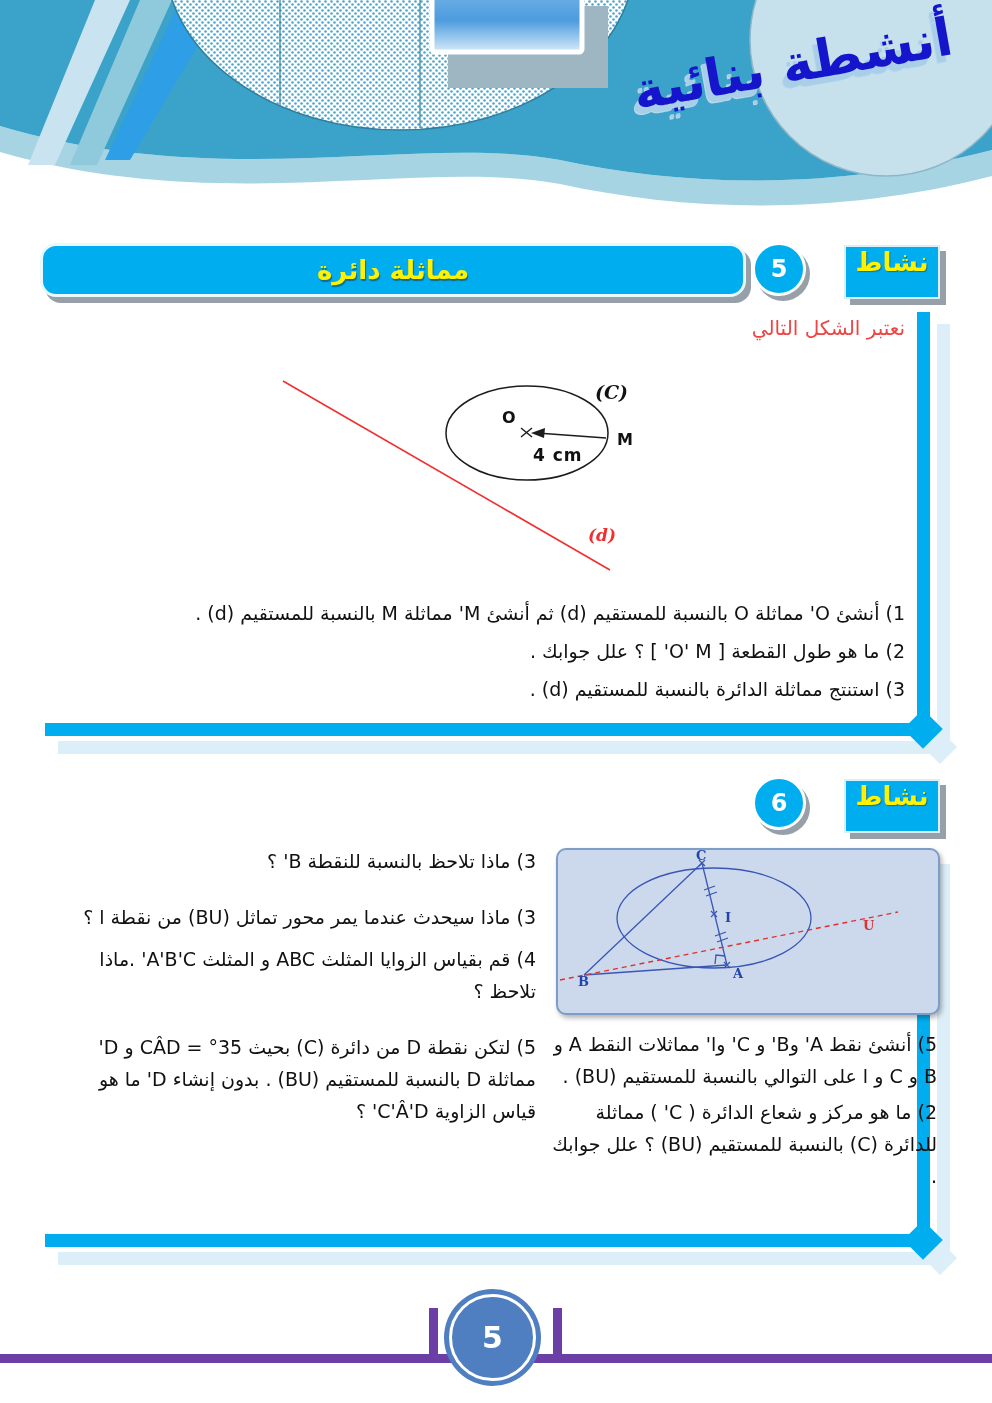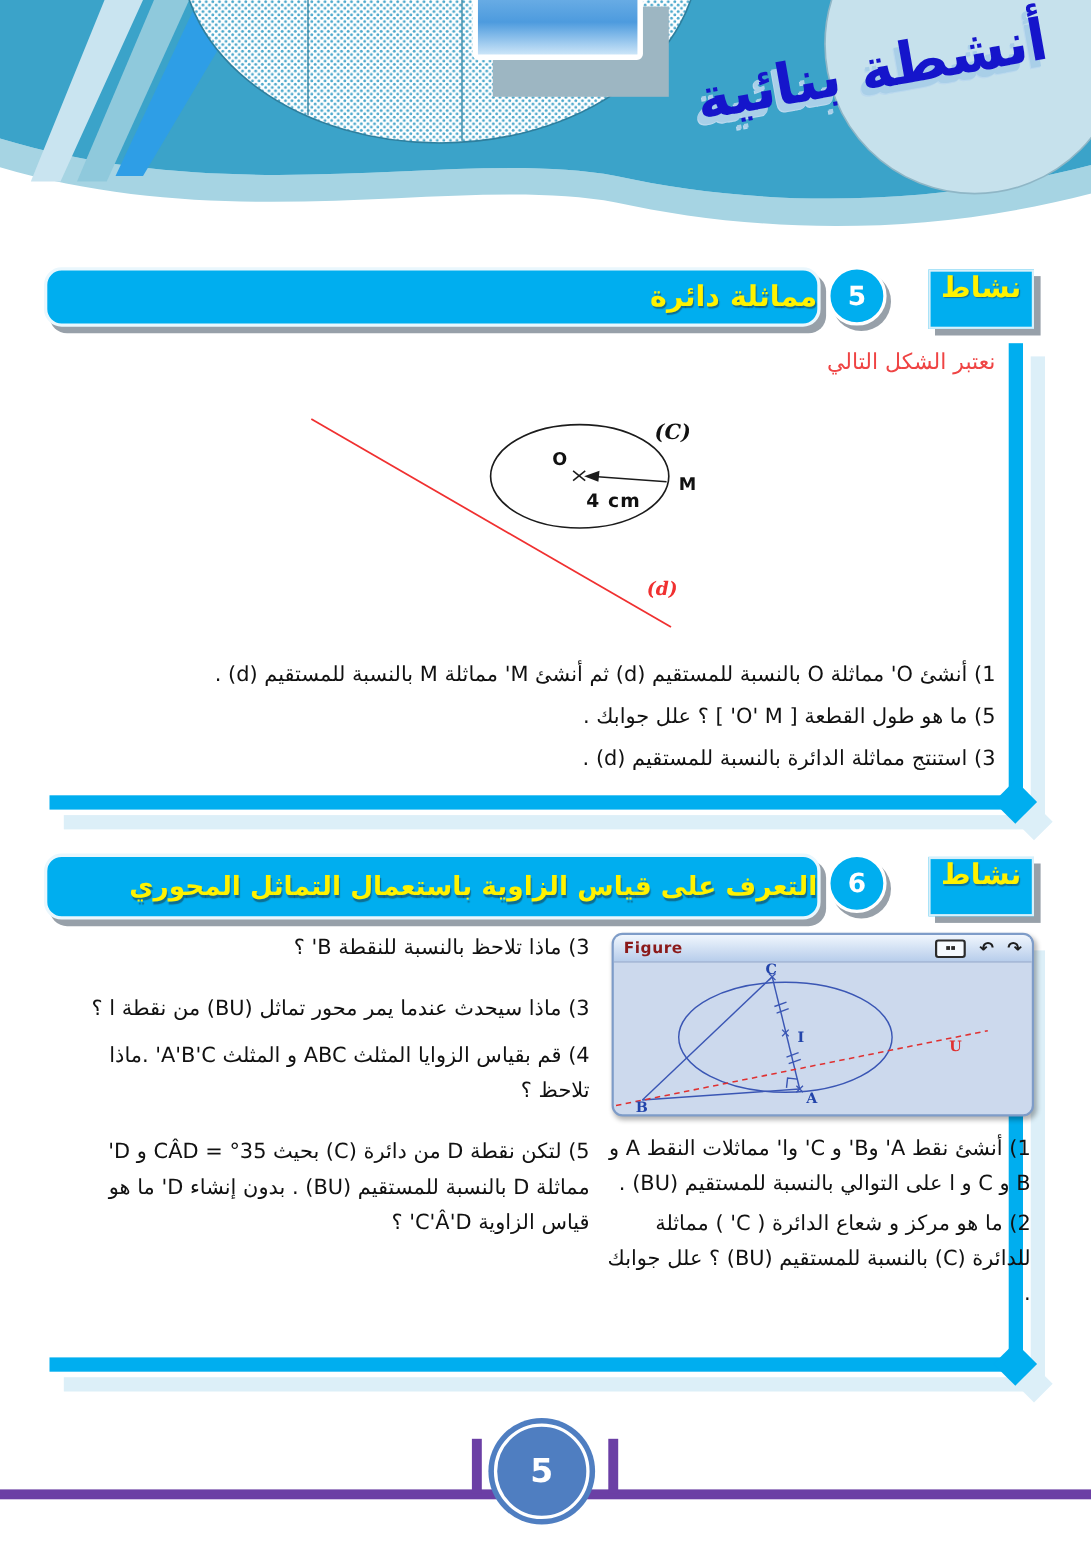--- a/index.html
+++ b/index.html
@@ -7,21 +7,21 @@
         font-family:"DejaVu Sans",sans-serif;}
   .abs{position:absolute;}
 
   
   .callig{position:absolute;right:38px;top:34px;transform:rotate(-10deg);
           color:#1515CB;font-weight:bold;font-size:52px;white-space:nowrap;
           text-shadow:-5px 6px 0 #A9CFE8, -6px 7px 0 #BBD9EE;}
 
   
   .title-bar{background:#00AEEF;border-radius:16px;border:3px solid #EAF7FD;
-             box-shadow:5px 6px 0 #97A0A9;display:flex;align-items:center;justify-content:flex-end;}
+             box-shadow:5px 6px 0 #97A0A9;display:flex;align-items:center;justify-content:center;}
   .title-text{color:#FFF200;font-weight:bold;font-size:26px;text-shadow:1px 2px 1px rgba(30,30,30,.45);}
   .num-circle{background:#00AEEF;border:3px solid #fff;border-radius:50%;
               box-shadow:4px 5px 0 #97A0A9;display:flex;align-items:center;justify-content:center;
               color:#fff;font-weight:bold;font-size:24px;}
   .badge-box{background:#00AEEF;border:2px solid #D8F0FA;box-shadow:6px 6px 0 #97A0A9;
              display:flex;align-items:flex-start;justify-content:center;
              color:#FFF200;font-weight:bold;font-size:26px;text-shadow:1px 1px 1px rgba(30,30,30,.4);}
 
   
   .vbar{background:#00AEEF;width:13px;}
@@ -123,58 +123,47 @@
       <text x="247" y="58" font-size="16" font-weight="bold" fill="#111" font-family="DejaVu Sans, sans-serif">O</text>
       <text x="362" y="80" font-size="16" font-weight="bold" fill="#111" font-family="DejaVu Sans, sans-serif">M</text>
       <text x="278" y="96" font-size="17" font-weight="bold" fill="#111" font-family="DejaVu Sans, sans-serif" letter-spacing="1">4 cm</text>
       <text x="340" y="34" font-size="19" font-style="italic" font-weight="bold" fill="#111" font-family="DejaVu Serif, serif">(C)</text>
       <text x="333" y="176" font-size="17" font-style="italic" font-weight="bold" fill="#F03030" font-family="DejaVu Serif, serif">(d)</text>
     </svg>
   </div>
 
   <div class="abs rtl" style="right:87px;top:594px;width:820px;">
     <div class="qline rtl">1) أنشئ O' مماثلة O بالنسبة للمستقيم (d) ثم أنشئ M' مماثلة M بالنسبة للمستقيم (d) .</div>
-    <div class="qline rtl">5) ما هو طول القطعة [ O' M' ] ؟ علل جوابك .</div>
+    <div class="qline rtl">2) ما هو طول القطعة [ O' M' ] ؟ علل جوابك .</div>
     <div class="qline rtl">3) استنتج مماثلة الدائرة بالنسبة للمستقيم (d) .</div>
   </div>
 
   <div class="abs hbar-light" style="left:58px;top:741px;width:885px;"></div>
   <div class="abs hbar" style="left:45px;top:723px;width:880px;"></div>
   <div class="abs diamond-light" style="left:928px;top:735px;"></div>
   <div class="abs diamond" style="left:909px;top:715px;"></div>
 
   <div class="abs badge-box" style="left:844px;top:779px;width:92px;height:50px;">
     <span>نشاط</span>
   </div>
   <div class="abs num-circle" style="left:752px;top:776px;width:48px;height:48px;">
     <span>6</span>
-  </div>
-  <div class="abs title-bar" style="left:40px;top:776px;width:700px;height:54px;">
-    <span class="title-text" style="font-size:24px;">التعرف على قياس الزاوية باستعمال التماثل المحوري</span>
   </div>
 
   <div class="abs vbar-light" style="left:937px;top:864px;height:392px;"></div>
   <div class="abs vbar" style="left:917px;top:852px;height:388px;"></div>
 
   <div class="abs rtl" style="left:58px;top:845px;width:478px;">
     <div class="qpara rtl" style="margin-bottom:24px;">3) ماذا تلاحظ بالنسبة للنقطة B' ؟</div>
     <div class="qpara rtl" style="margin-bottom:10px;">3) ماذا سيحدث عندما يمر محور تماثل (BU) من نقطة ا ؟</div>
     <div class="qpara rtl" style="margin-bottom:24px;">4) قم بقياس الزوايا المثلث ABC و المثلث A'B'C' .ماذا تلاحظ ؟</div>
     <div class="qpara rtl">5) لتكن نقطة D من دائرة (C) بحيث 35° = CÂD و D' مماثلة D بالنسبة للمستقيم (BU) . بدون إنشاء D' ما هو قياس الزاوية C'Â'D' ؟</div>
   </div>
 
   <div class="abs figwin" style="left:556px;top:848px;width:380px;height:163px;">
-    <div class="figwin-titlebar">
-      <span class="figwin-title">Figure</span>
-      <span class="figwin-icons">
-        <span class="icon-capture">▪▪</span>
-        <span class="icon-arrow">↶</span>
-        <span class="icon-arrow">↷</span>
-      </span>
-    </div>
     <svg width="376" height="137" viewBox="0 0 376 137">
 
       <ellipse cx="156" cy="68" rx="97" ry="50" fill="none" stroke="#3A56B4" stroke-width="1.3"></ellipse>
 
       <line x1="26" y1="125" x2="144" y2="13" stroke="#3A56B4" stroke-width="1.3"></line>
       <line x1="26" y1="125" x2="169" y2="115" stroke="#3A56B4" stroke-width="1.3"></line>
       <line x1="144" y1="13" x2="169" y2="115" stroke="#3A56B4" stroke-width="1.3"></line>
 
       <line x1="146" y1="40" x2="157" y2="36" stroke="#3A56B4" stroke-width="1.3"></line>
       <line x1="148" y1="46" x2="159" y2="42" stroke="#3A56B4" stroke-width="1.3"></line>
@@ -191,21 +180,21 @@
 
       <text x="138" y="10" font-size="13" font-weight="bold" fill="#2244AA" font-family="DejaVu Serif, serif">C</text>
       <text x="20" y="136" font-size="13" font-weight="bold" fill="#2244AA" font-family="DejaVu Serif, serif">B</text>
       <text x="175" y="128" font-size="13" font-weight="bold" fill="#2244AA" font-family="DejaVu Serif, serif">A</text>
       <text x="167" y="72" font-size="13" font-weight="bold" fill="#2244AA" font-family="DejaVu Serif, serif">I</text>
       <text x="305" y="80" font-size="13" font-weight="bold" fill="#E03030" font-family="DejaVu Serif, serif">U</text>
     </svg>
   </div>
 
   <div class="abs rtl" style="left:545px;top:1028px;width:392px;">
-    <div class="qpara rtl" style="margin-bottom:4px;">1) أنشئ نقط A' وB' و C' وا' مماثلات النقط A و B و C و ا على التوالي بالنسبة للمستقيم (BU) .</div>
+    <div class="qpara rtl" style="margin-bottom:4px;">5) أنشئ نقط A' وB' و C' وا' مماثلات النقط A و B و C و ا على التوالي بالنسبة للمستقيم (BU) .</div>
     <div class="qpara rtl">2) ما هو مركز و شعاع الدائرة ( C' ) مماثلة للدائرة (C) بالنسبة للمستقيم (BU) ؟ علل جوابك .</div>
   </div>
 
   <div class="abs hbar-light" style="left:58px;top:1252px;width:885px;"></div>
   <div class="abs hbar" style="left:45px;top:1234px;width:880px;"></div>
   <div class="abs diamond-light" style="left:928px;top:1246px;"></div>
   <div class="abs diamond" style="left:909px;top:1226px;"></div>
 
   <div class="abs footer-line" style="left:0;top:1354px;width:992px;height:9px;"></div>
   <div class="abs footer-tick" style="left:429px;top:1308px;width:9px;height:50px;"></div>

